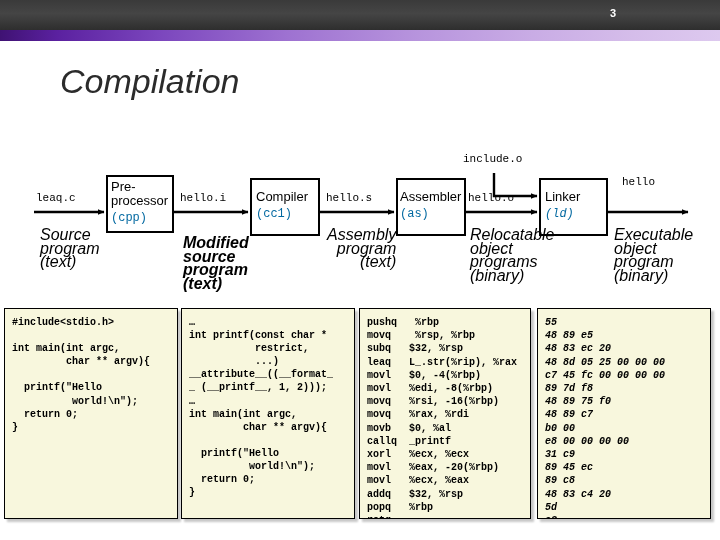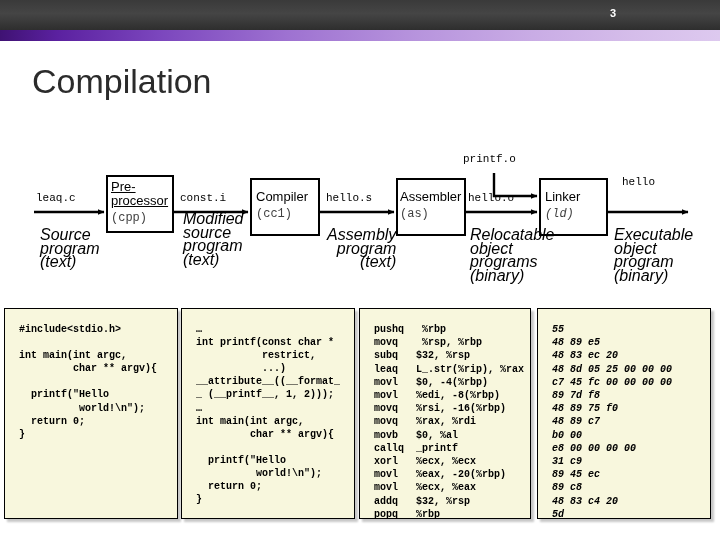--- a/index.html
+++ b/index.html
@@ -40,27 +40,28 @@
     height: 11px;
     background: linear-gradient(90deg,
         #3f1273 0%, #5b21a0 8%, #7b46bd 22%,
         #9e72d1 40%, #b794dd 58%, #c9ace5 74%,
         #d5bdea 88%, #ddc9ef 100%);
   }
 
   
   #slide-title {
     position: absolute;
-    left: 32px;
+    left: 60px;
     top: 62px;
     font-size: 34px;
     color: #2b2b2b;
     font-family: "Liberation Sans", sans-serif;
     font-weight: normal;
     letter-spacing: 0px;
+    font-style: italic;
   }
 
   
   #pipeline {
     position: absolute;
     left: 0; top: 0;
     width: 720px;
     height: 540px;
     pointer-events: none;
   }
@@ -77,21 +78,21 @@
     font-size: 13px;
     color: #000000;
     line-height: 14px;
     white-space: pre;
     z-index: 4;
   }
   .stage-tool {
     position: absolute;
     font-family: "Liberation Mono", monospace;
     font-size: 12px;
-    color: #404040;
+    color: #0369a1;
     line-height: 14px;
     white-space: pre;
     z-index: 4;
   }
   .file-label {
     position: absolute;
     font-family: "Liberation Mono", monospace;
     font-size: 11px;
     color: #000000;
     white-space: pre;
@@ -111,21 +112,21 @@
   
   .code-panel {
     position: absolute;
     background: #f8f7dd;
     border: 1px solid #000000;
     box-shadow: 3px 3px 2px rgba(0,0,0,0.22);
     box-sizing: border-box;
     overflow: hidden;
   }
   .code-panel pre {
-    margin: 8px;
+    margin: 1px;
     padding: 6px 5px 4px 6px;
     font-family: "Liberation Mono", monospace;
     font-size: 10px;
     font-weight: bold;
     line-height: 13.1px;
     color: #000000;
     white-space: pre;
   }
   .code-panel.asm pre { line-height: 13.2px; }
   .code-panel.hex pre { line-height: 13.2px; }
@@ -158,44 +159,44 @@
   <line x1="608" y1="212" x2="688" y2="212" stroke="#000000" stroke-width="2.4" marker-end="url(#arrowhead)"></line>
 
   <polyline points="494,173 494,196 537,196" fill="none" stroke="#000000" stroke-width="2.4" marker-end="url(#arrowhead)"></polyline>
 </svg>
 
 <div class="stage-box" style="left:106px; top:175px; width:68px; height:58px;"></div>
 <div class="stage-box" style="left:250px; top:178px; width:70px; height:58px;"></div>
 <div class="stage-box" style="left:396px; top:178px; width:70px; height:58px;"></div>
 <div class="stage-box" style="left:539px; top:178px; width:69px; height:58px;"></div>
 
-<div class="stage-name" style="left:111px; top:180px;text-decoration:underline;">Pre-
+<div class="stage-name" style="left:111px; top:180px;">Pre-
 processor</div>
 <div class="stage-tool" style="left:111px; top:211px;">(cpp)</div>
 
 <div class="stage-name" style="left:256px; top:190px;">Compiler</div>
 <div class="stage-tool" style="left:256px; top:207px;">(cc1)</div>
 
 <div class="stage-name" style="left:400px; top:190px;">Assembler</div>
 <div class="stage-tool" style="left:400px; top:207px;">(as)</div>
 
 <div class="stage-name" style="left:545px; top:190px;">Linker</div>
 <div class="stage-tool" style="left:545px; top:207px;font-style:italic;">(ld)</div>
 
 <div class="file-label" style="left:36px; top:192px;">leaq.c</div>
-<div class="file-label" style="left:180px; top:192px;">const.i</div>
+<div class="file-label" style="left:180px; top:192px;">hello.i</div>
 <div class="file-label" style="left:326px; top:192px;text-align:center;">hello.s</div>
 <div class="file-label" style="left:468px; top:192px;">hello.o</div>
 <div class="file-label" style="left:622px; top:176px;">hello</div>
-<div class="file-label" style="left:463px; top:153px;">printf.o</div>
+<div class="file-label" style="left:463px; top:153px;">include.o</div>
 
 <div class="desc-label" style="left:40px; top:228px;">Source
 program
 (text)</div>
-<div class="desc-label" style="left:183px; top:212px;">Modified
+<div class="desc-label" style="left:183px; top:236px;font-weight:bold;">Modified
 source
 program
 (text)</div>
 <div class="desc-label" style="left:327px; top:228px;text-align:right;">Assembly
 program
 (text)</div>
 <div class="desc-label" style="left:470px; top:228px;">Relocatable
 object
 programs
 (binary)</div>

